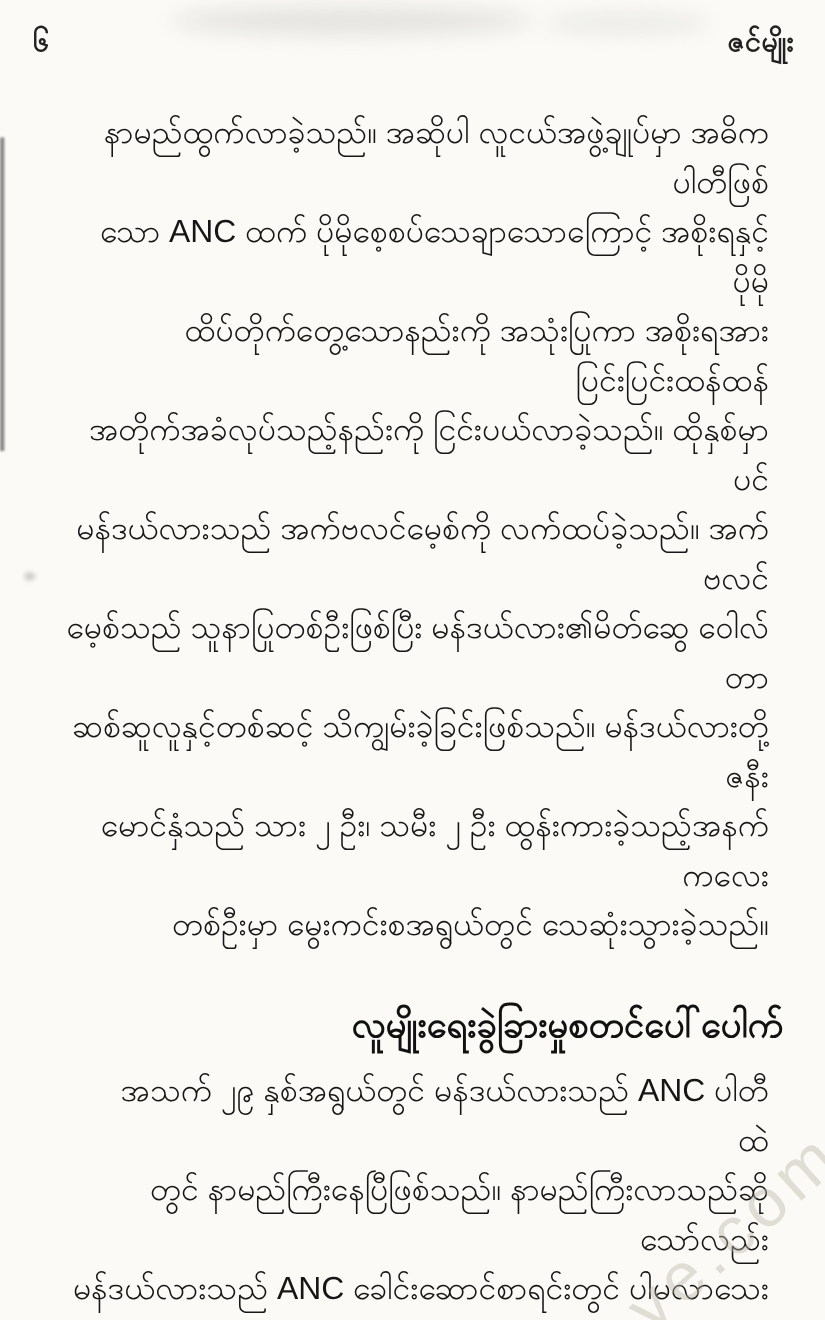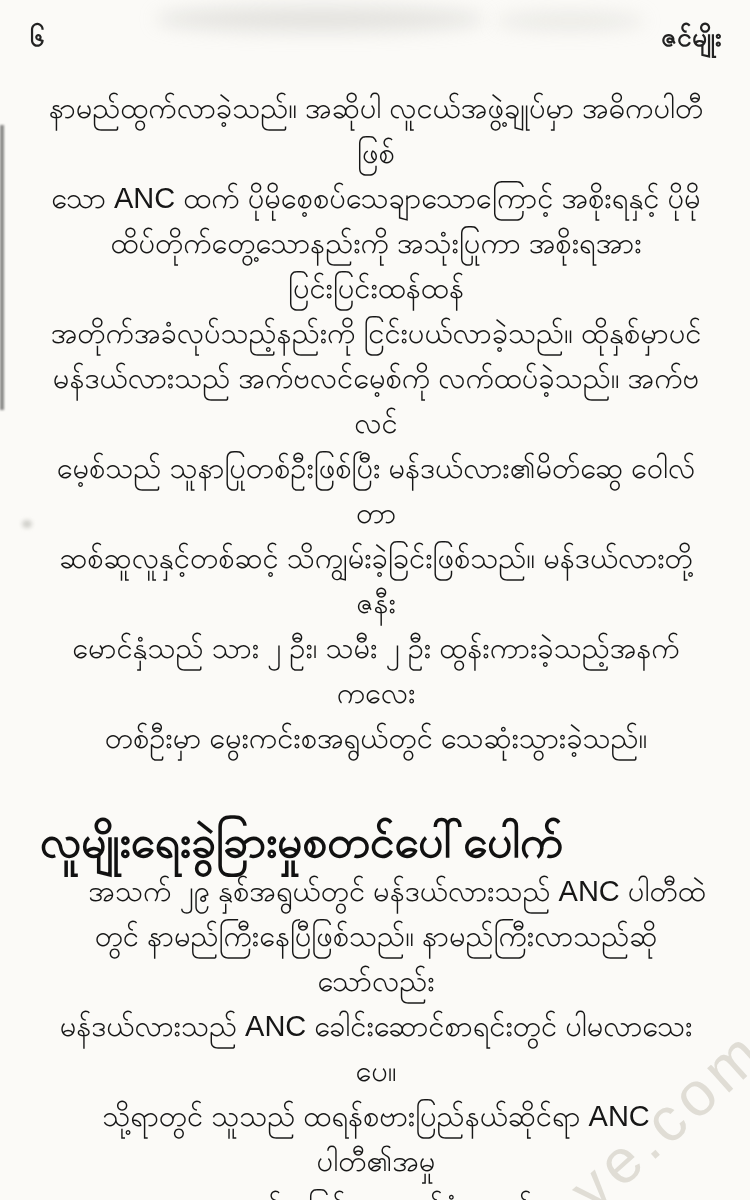--- a/index.html
+++ b/index.html
@@ -29,29 +29,29 @@
   .runtitle { letter-spacing: 0.5px; }
   
   .content {
     position: absolute;
     left: 40px; right: 38px; top: 86px;
   }
   .para {
     font-size: 29px;
     line-height: 45px;
     white-space: pre-line;
-    text-align: center;
-    margin: 0;
+    text-align: right;
+    margin: 13px;
     color: #161616;
   }
   .para.indent { text-indent: 42px; }
   .heading {
-    margin: 56px 0 2px 0;
-    text-align: left;
-    font-size: 44px;
+    margin: 43px 0 2px 0;
+    text-align: right;
+    font-size: 33px;
     line-height: 50px;
     font-weight: 700;
     color: #111;
   }
   
   .watermark {
     position: absolute;
     right: -35px; bottom: 45px;
     transform: rotate(-42deg);
     transform-origin: center;

